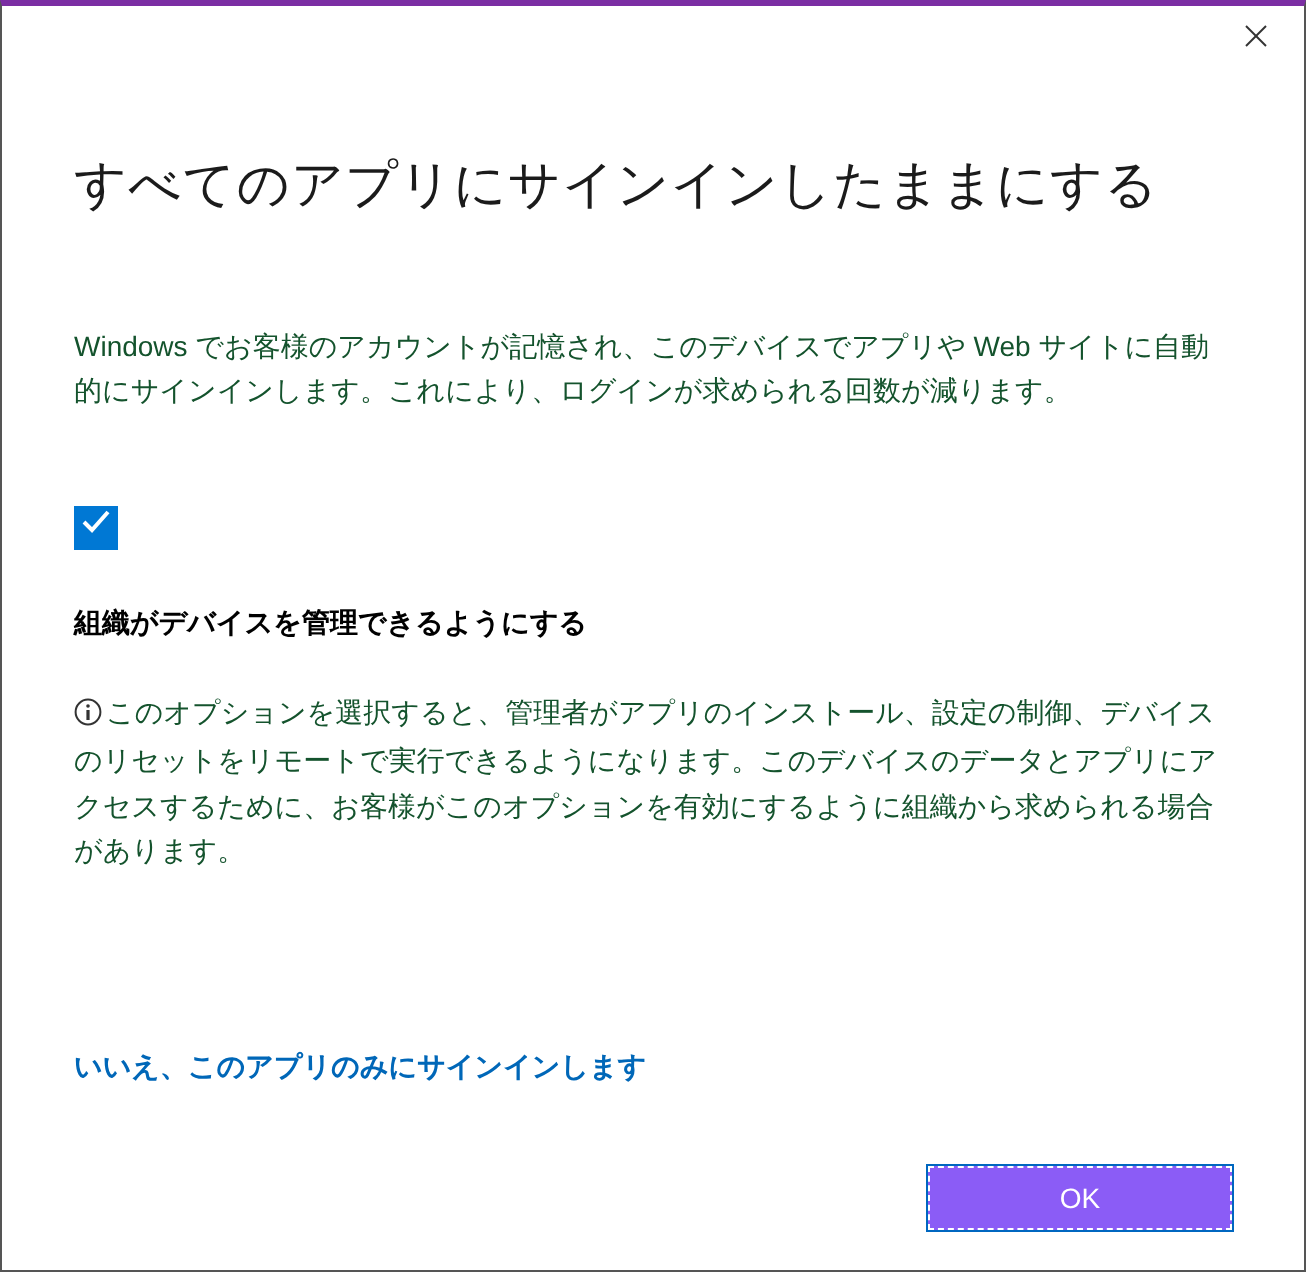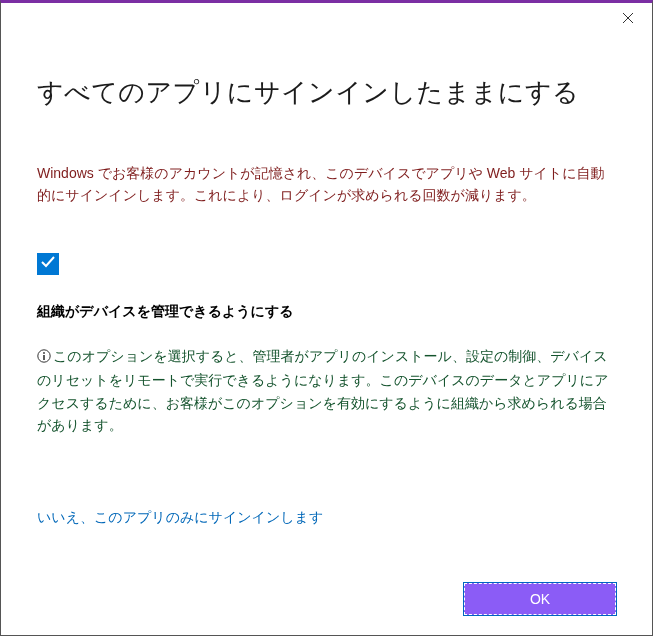--- a/index.html
+++ b/index.html
@@ -50,21 +50,21 @@
     }
     .title {
       font-size: 26px;
       font-weight: 400;
       color: #1b1b1b;
       margin-bottom: 32px;
       letter-spacing: 0.5px;
     }
     .description {
       font-size: 14px;
-      color: #7f1d1d;
+      color: #14532d;
       line-height: 1.6;
       margin-bottom: 26px;
     }
     .checkbox-wrap {
       margin-bottom: 8px;
     }
     .checkbox {
       width: 22px;
       height: 22px;
       background: #0078d4;
@@ -92,23 +92,23 @@
       display: inline-block;
       vertical-align: -2px;
       margin-right: 2px;
     }
     .spacer {
       flex: 1;
     }
     .link {
       color: #0067b8;
       font-size: 14px;
-      font-weight: 400;
+      font-weight: 700;
       cursor: pointer;
-      margin-bottom: 36px;
+      margin-bottom: 20px;
     }
     .footer {
       display: flex;
       justify-content: flex-end;
       padding-right: 0;
     }
     .ok-button {
       background: #8b5cf6;
       color: #fff;
       border: 1px dashed #fff;

